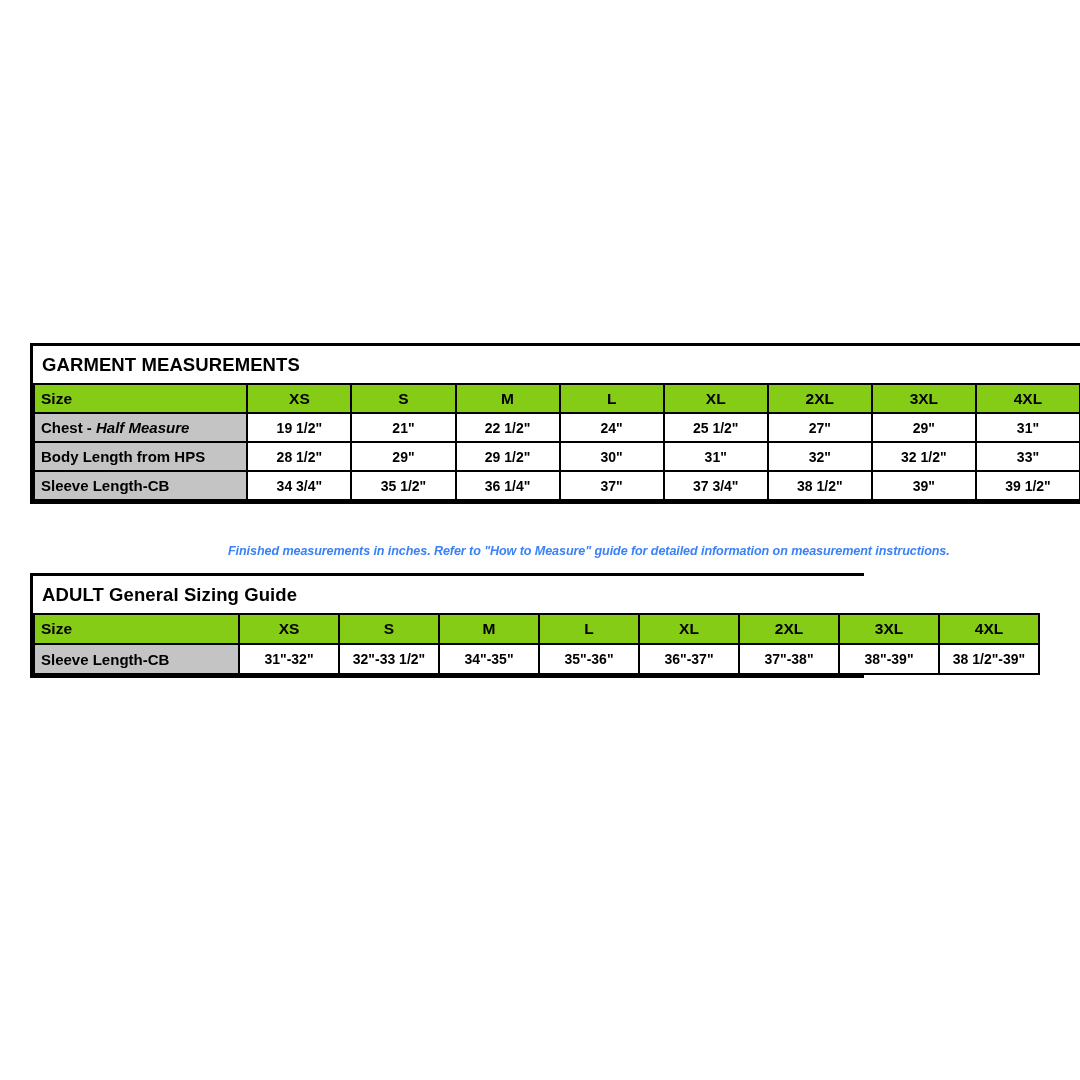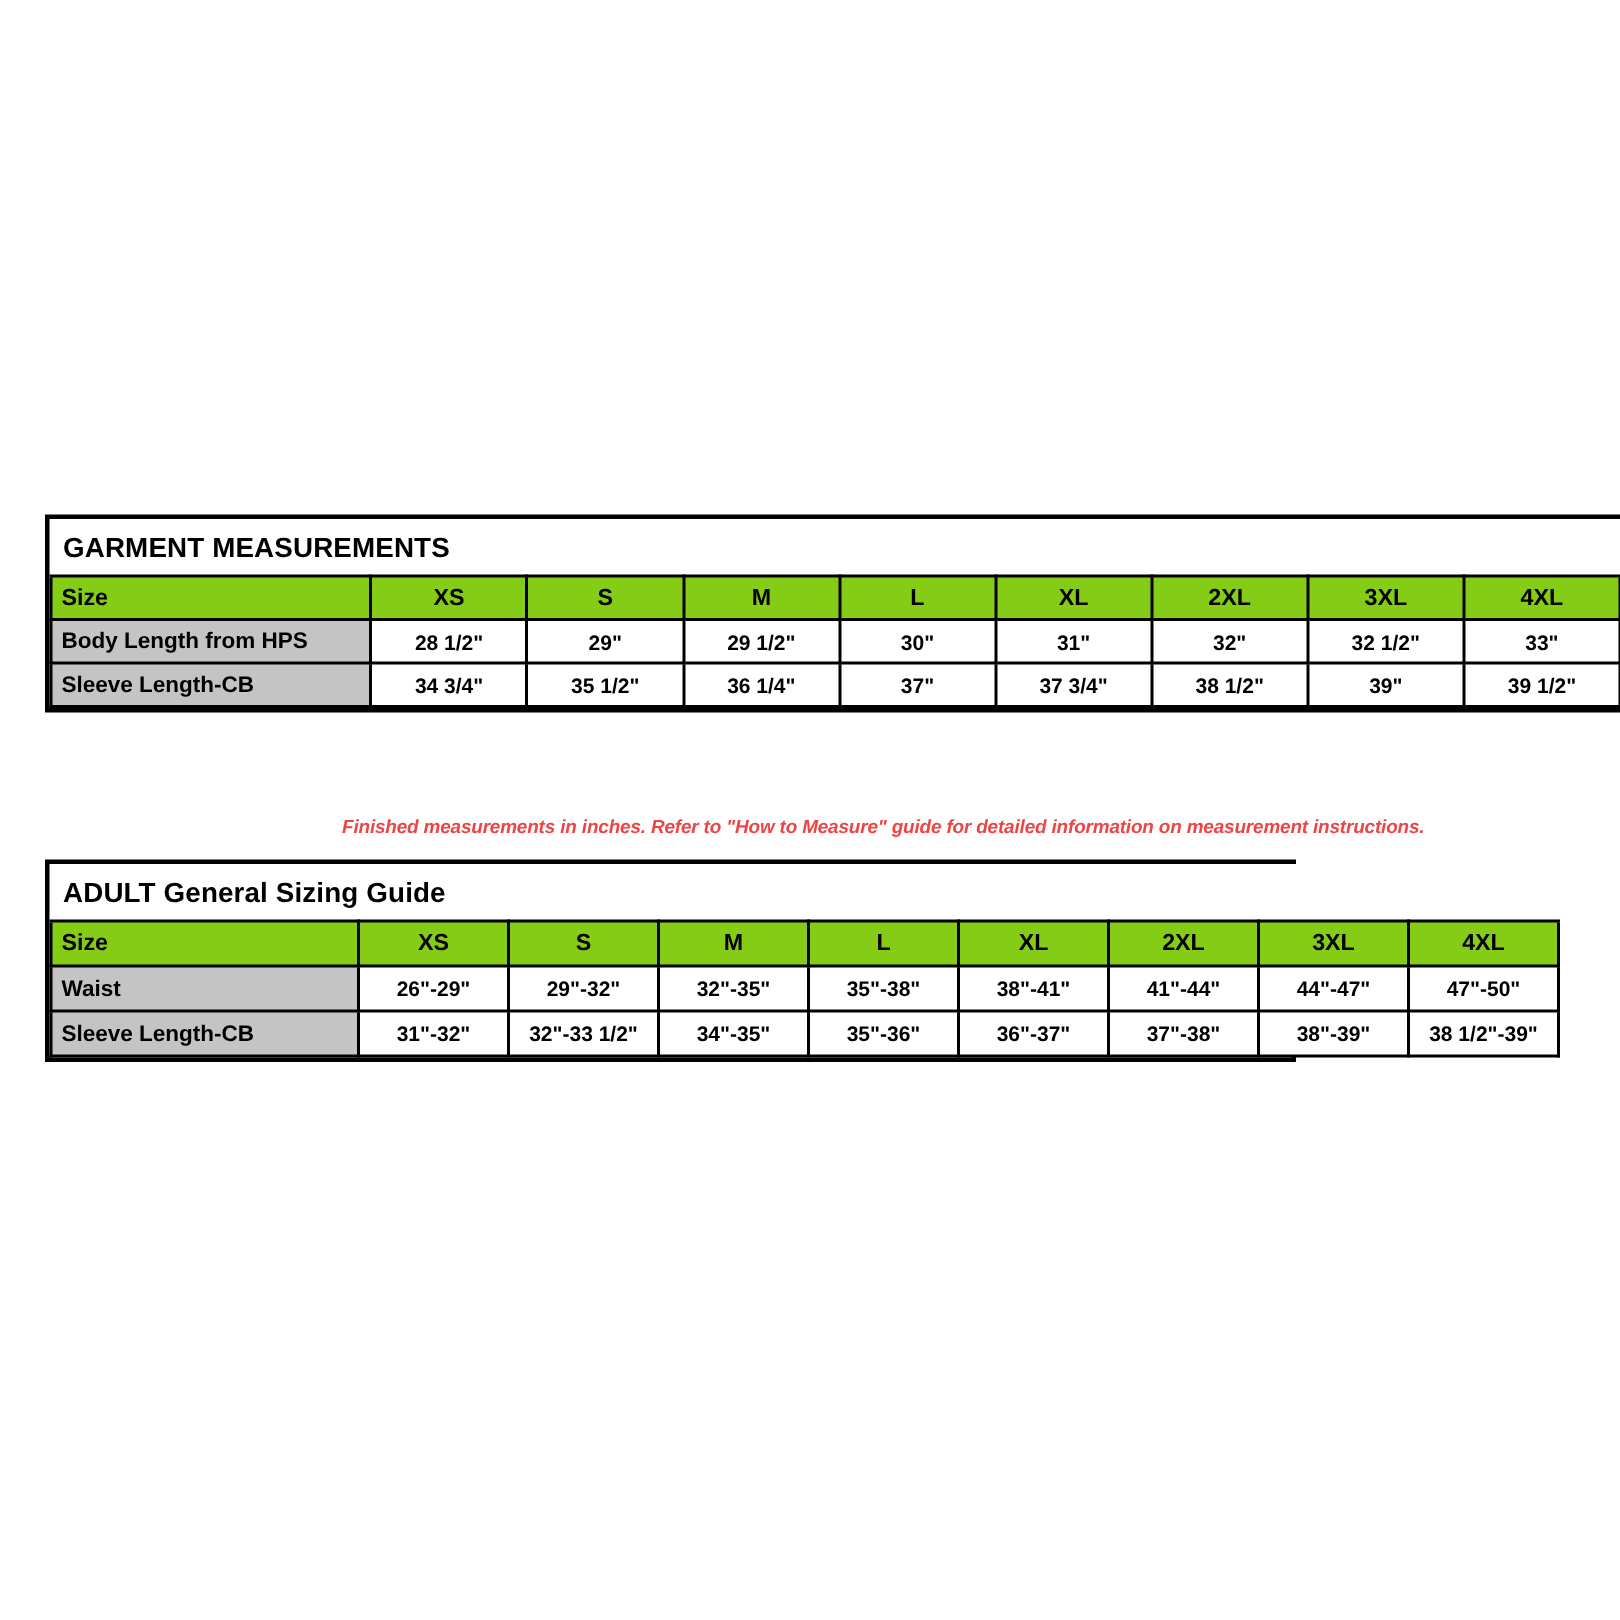--- a/index.html
+++ b/index.html
@@ -106,21 +106,21 @@
   col.cx { width: 100px; }
 
   .footnote {
     position: absolute;
     left: 228px;
     top: 544px;
     width: 820px;
     font-size: 12.6px;
     font-style: italic;
     font-weight: bold;
-    color: #ef4444;
+    color: #3b82f6;
     text-align: left;
     letter-spacing: -0.1px;
   }
 
   
   #adult-block table.size-table td {
     height: 30px;
   }
 </style>
 </head>
@@ -150,20 +150,31 @@
           <td class="head-cell">XS</td>
           <td class="head-cell">S</td>
           <td class="head-cell">M</td>
           <td class="head-cell">L</td>
           <td class="head-cell">XL</td>
           <td class="head-cell">2XL</td>
           <td class="head-cell">3XL</td>
           <td class="head-cell">4XL</td>
         </tr>
 
+        <tr>
+          <td class="label-cell"><span class="normal-label">Chest - </span><span class="ital">Half Measure</span></td>
+          <td class="val-cell">19 1/2"</td>
+          <td class="val-cell">21"</td>
+          <td class="val-cell">22 1/2"</td>
+          <td class="val-cell">24"</td>
+          <td class="val-cell">25 1/2"</td>
+          <td class="val-cell">27"</td>
+          <td class="val-cell">29"</td>
+          <td class="val-cell">31"</td>
+        </tr>
 
 
         <tr>
           <td class="label-cell"><span class="normal-label">Body Length from HPS</span></td>
           <td class="val-cell">28 1/2"</td>
           <td class="val-cell">29"</td>
           <td class="val-cell">29 1/2"</td>
           <td class="val-cell">30"</td>
           <td class="val-cell">31"</td>
           <td class="val-cell">32"</td>
@@ -211,31 +222,20 @@
           <td class="head-cell">S</td>
           <td class="head-cell">M</td>
           <td class="head-cell">L</td>
           <td class="head-cell">XL</td>
           <td class="head-cell">2XL</td>
           <td class="head-cell">3XL</td>
           <td class="head-cell">4XL</td>
         </tr>
 
 
-        <tr>
-          <td class="label-cell"><span class="normal-label">Waist</span></td>
-          <td class="val-cell">26"-29"</td>
-          <td class="val-cell">29"-32"</td>
-          <td class="val-cell">32"-35"</td>
-          <td class="val-cell">35"-38"</td>
-          <td class="val-cell">38"-41"</td>
-          <td class="val-cell">41"-44"</td>
-          <td class="val-cell">44"-47"</td>
-          <td class="val-cell">47"-50"</td>
-        </tr>
 
         <tr>
           <td class="label-cell"><span class="normal-label">Sleeve Length-CB</span></td>
           <td class="val-cell">31"-32"</td>
           <td class="val-cell">32"-33 1/2"</td>
           <td class="val-cell">34"-35"</td>
           <td class="val-cell">35"-36"</td>
           <td class="val-cell">36"-37"</td>
           <td class="val-cell">37"-38"</td>
           <td class="val-cell">38"-39"</td>

